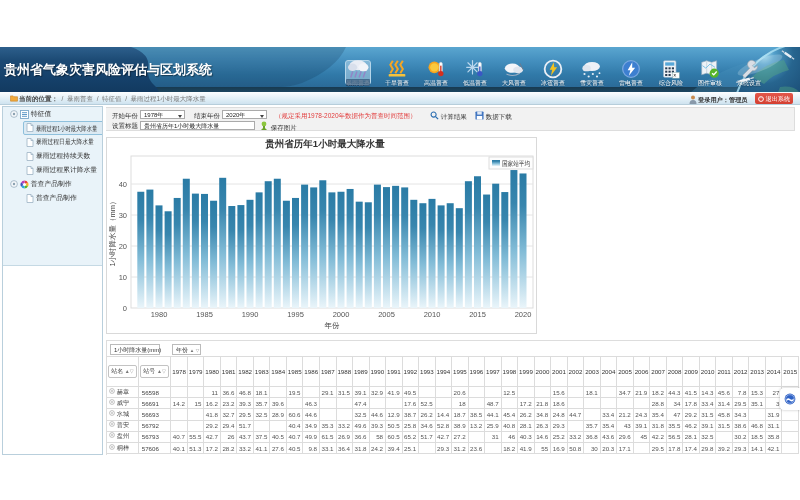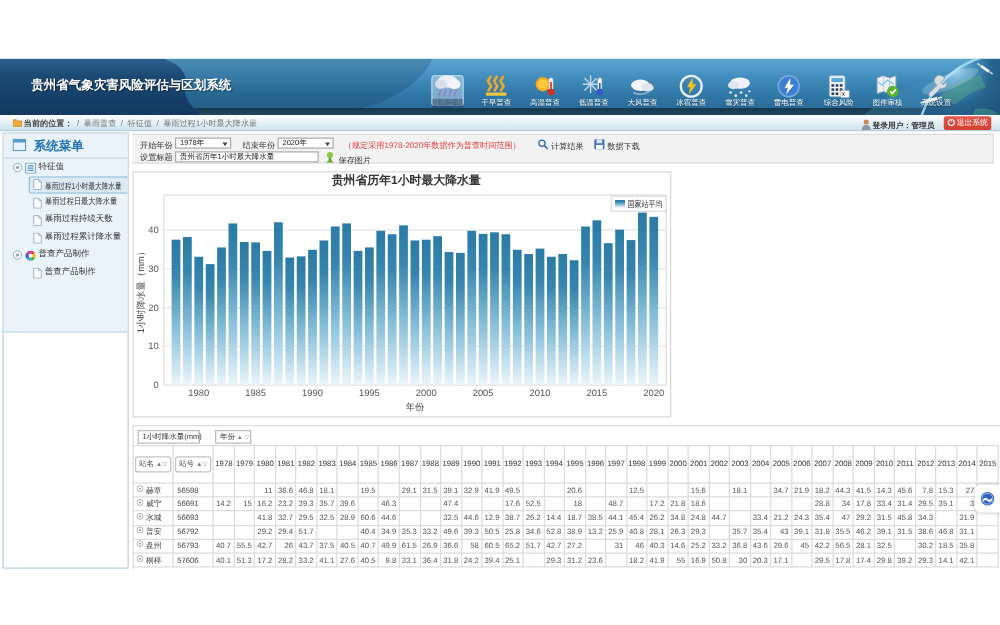--- a/index.html
+++ b/index.html
@@ -1,20 +1,20 @@
 <!DOCTYPE html>
 <html><head>
 <meta charset="utf-8">
 <style>
 * { margin:0; padding:0; box-sizing:border-box; }
 html,body { width:800px; height:500px; background:#fff; font-family:"Liberation Sans", sans-serif; overflow:hidden; }
 
 #header { position:absolute; left:0; top:47px; width:800px; height:45px;
   background:linear-gradient(to bottom,#5aa6d0 0%,#4691c0 28%,#3079a8 62%,#2b6b99 88%,#17394f 88%,#1d4660 100%); overflow:hidden; }
-#htitle { position:absolute; left:25px; top:14px; color:#fff; font-size:10px; font-weight:bold; letter-spacing:0px; text-shadow:1px 1px 1px rgba(0,0,0,.45); z-index:3; }
+#htitle { position:absolute; left:4px; top:14px; color:#fff; font-size:13px; font-weight:bold; letter-spacing:0px; text-shadow:1px 1px 1px rgba(0,0,0,.45); z-index:3; }
 #nav { position:absolute; left:0; top:0; width:800px; height:46px; z-index:2; }
 .nitem { position:absolute; top:12px; width:40px; text-align:center; }
 .nitem .nlab { display:block; margin-top:1px; font-size:6px; color:#fff; line-height:7px; text-shadow:0 1px 1px rgba(0,0,0,.4); }
 .nitem svg { display:inline-block; height:20px; }
 .nsel { position:absolute; left:7px; top:1px; width:26px; height:25px; background:rgba(185,218,238,.55); border:1px solid #b5d6ea; border-radius:3px; }
 .nsel2 { position:absolute; left:8px; top:20px; width:24px; height:7px; background:rgba(16,44,80,.5); border-radius:1px; }
 
 #crumb { position:absolute; left:0; top:92px; width:800px; height:13px;
   background:linear-gradient(to bottom,#fdfeff,#e3f0f7 55%,#cfe3ef); border-bottom:1px solid #b7cedb; font-size:6.5px; color:#666; }
 #crumb .cleft { position:absolute; left:19px; top:3px; color:#777; }
@@ -222,24 +222,20 @@
     </svg>
   <div class="user">登录用户：管理员</div>
   <div id="logout"><svg width="6" height="6" viewBox="0 0 10 10" style="vertical-align:-0.5px">
         <circle cx="5" cy="5" r="4" fill="none" stroke="#fff" stroke-width="1.6"></circle>
         <line x1="5" y1="1" x2="5" y2="4" stroke="#d43f31" stroke-width="2"></line>
         <line x1="5" y1="0.5" x2="5" y2="4" stroke="#fff" stroke-width="1.4"></line>
       </svg> 退出系统</div>
 </div>
 <div id="sidebar">
   <div id="sbmenu">
-    <div id="sbtitle"><svg width="11" height="10" viewBox="0 0 11 10" style="position:absolute;left:7px;top:4px">
-          <rect x="0.5" y="0.5" width="10" height="9" fill="#eaf4fb" stroke="#5b9bc8" stroke-width="1"></rect>
-          <rect x="0.5" y="0.5" width="10" height="2.5" fill="#5b9bc8"></rect>
-        </svg>系统菜单</div>
 
 <div class="tnode" style="height:14px;padding-left:7px"><svg width="8" height="8" viewBox="0 0 8 8" style="vertical-align:-1px">
           <circle cx="4" cy="4" r="3.4" fill="#f4f7fa" stroke="#9ab0c0" stroke-width="0.8"></circle>
           <circle cx="4" cy="4" r="1.2" fill="#8aa0b0"></circle>
         </svg>&nbsp;<svg width="9" height="9" viewBox="0 0 9 9" style="vertical-align:-1px">
           <rect x="0.5" y="0.5" width="8" height="8" fill="#fff" stroke="#7ba7c9" stroke-width="0.9"></rect>
           <line x1="2" y1="2.7" x2="7" y2="2.7" stroke="#4d8fc2" stroke-width="0.9"></line>
           <line x1="2" y1="4.5" x2="7" y2="4.5" stroke="#4d8fc2" stroke-width="0.9"></line>
           <line x1="2" y1="6.3" x2="7" y2="6.3" stroke="#4d8fc2" stroke-width="0.9"></line>
         </svg>&nbsp;<span>特征值</span></div>

